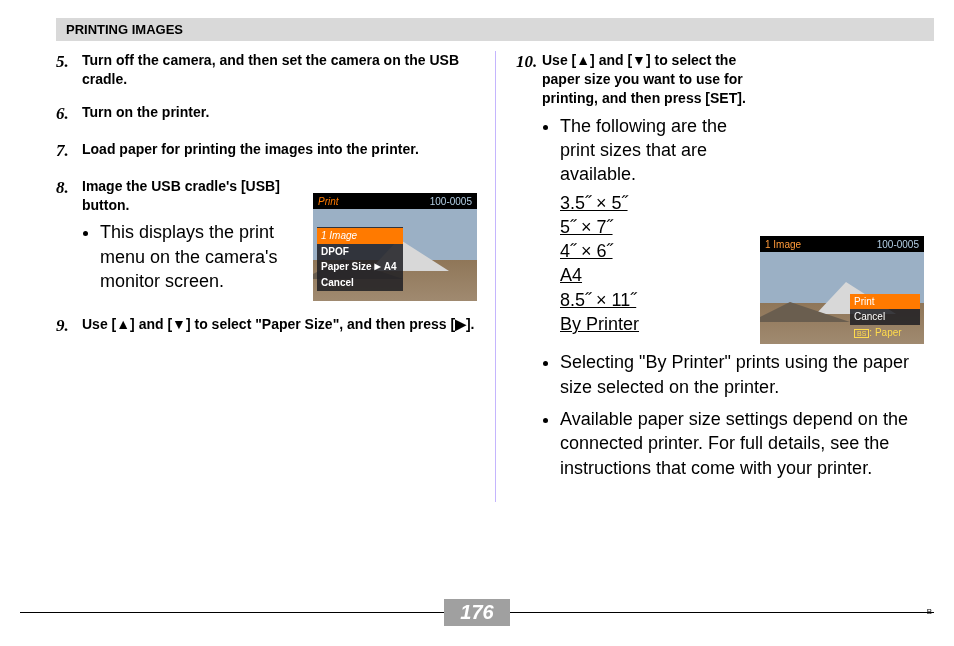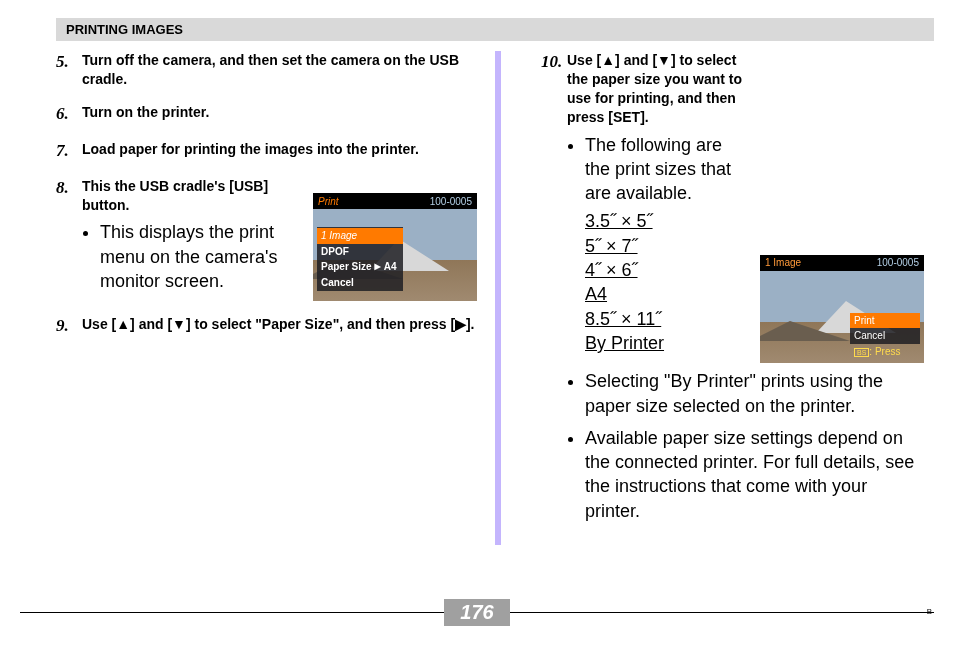--- a/index.html
+++ b/index.html
@@ -27,21 +27,21 @@
   .columns {
     display: flex;
     gap: 0;
     padding-left: 36px;
   }
   .col {
     width: 50%;
     padding-right: 18px;
   }
   .col-left { }
-  .col-right { border-left: 6px solid #c4b5fd; padding-left: 40px; padding-right: 10px;}
+  .col-right { border-left: 1px solid #c4b5fd; padding-left: 20px; padding-right: 10px;}
   .step {
     display: flex;
     margin-bottom: 14px;
     font-size: 14px;
     line-height: 1.35;
   }
   .step-num {
     font-style: italic;
     font-weight: bold;
     font-family: Georgia, 'Times New Roman', serif;
@@ -178,21 +178,21 @@
       <div class="step">
         <div class="step-num">7.</div>
         <div class="step-body step-main">Load paper for printing the images into the printer.</div>
       </div>
 
       <div class="step">
         <div class="step-num">8.</div>
         <div class="step-body">
           <div class="step-with-img">
             <div class="step-text">
-              <div class="step-main">This the USB cradle's [USB] button.</div>
+              <div class="step-main">Image the USB cradle's [USB] button.</div>
               <ul class="bullet-list">
                 <li>This displays the print menu on the camera's monitor screen.</li>
               </ul>
             </div>
 
             <div class="screenshot-menu">
               <div class="top-bar">
                 <span class="left-lbl">Print</span>
                 <span class="right-lbl">100-0005</span>
               </div>
@@ -250,21 +250,21 @@
                 <span class="left-lbl">1 Image</span>
                 <span class="right-lbl">100-0005</span>
               </div>
               <div class="photo-bg">
                 <div class="mountain"></div>
                 <div class="mountain2"></div>
                 <div class="print-box">
                   <div class="p-sel">Print</div>
                   <div class="p-row">Cancel</div>
                   <div class="p-date">
-                    <span class="bs">BS</span><span>: Press</span>
+                    <span class="bs">BS</span><span>: Paper</span>
                   </div>
                 </div>
               </div>
             </div>
           </div>
 
           <ul class="bullet-list">
             <li>Selecting "By Printer" prints using the paper size selected on the printer.</li>
             <li>Available paper size settings depend on the connected printer. For full details, see the instructions that come with your printer.</li>
           </ul>

